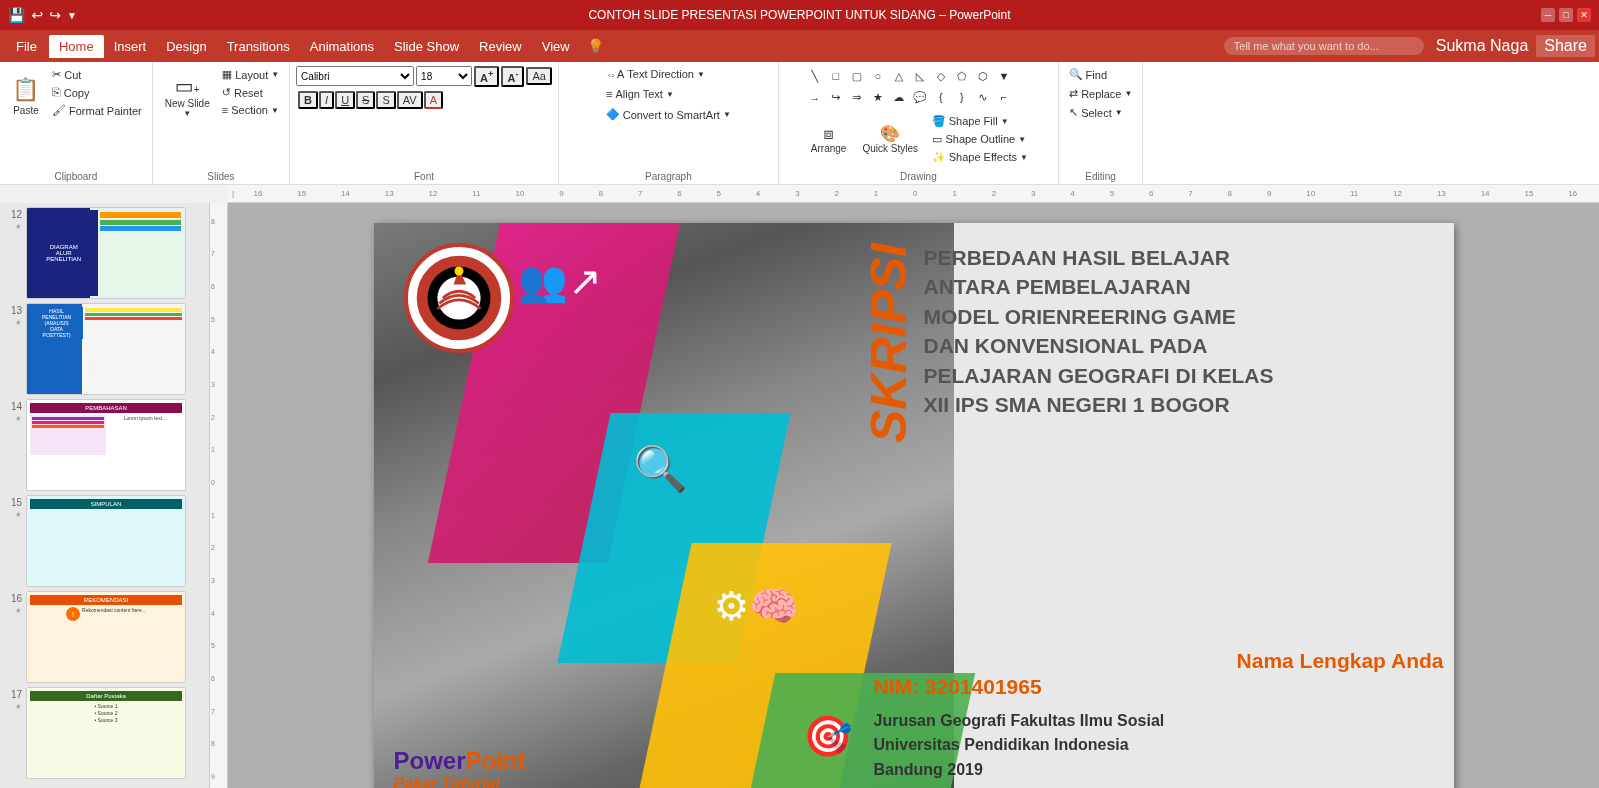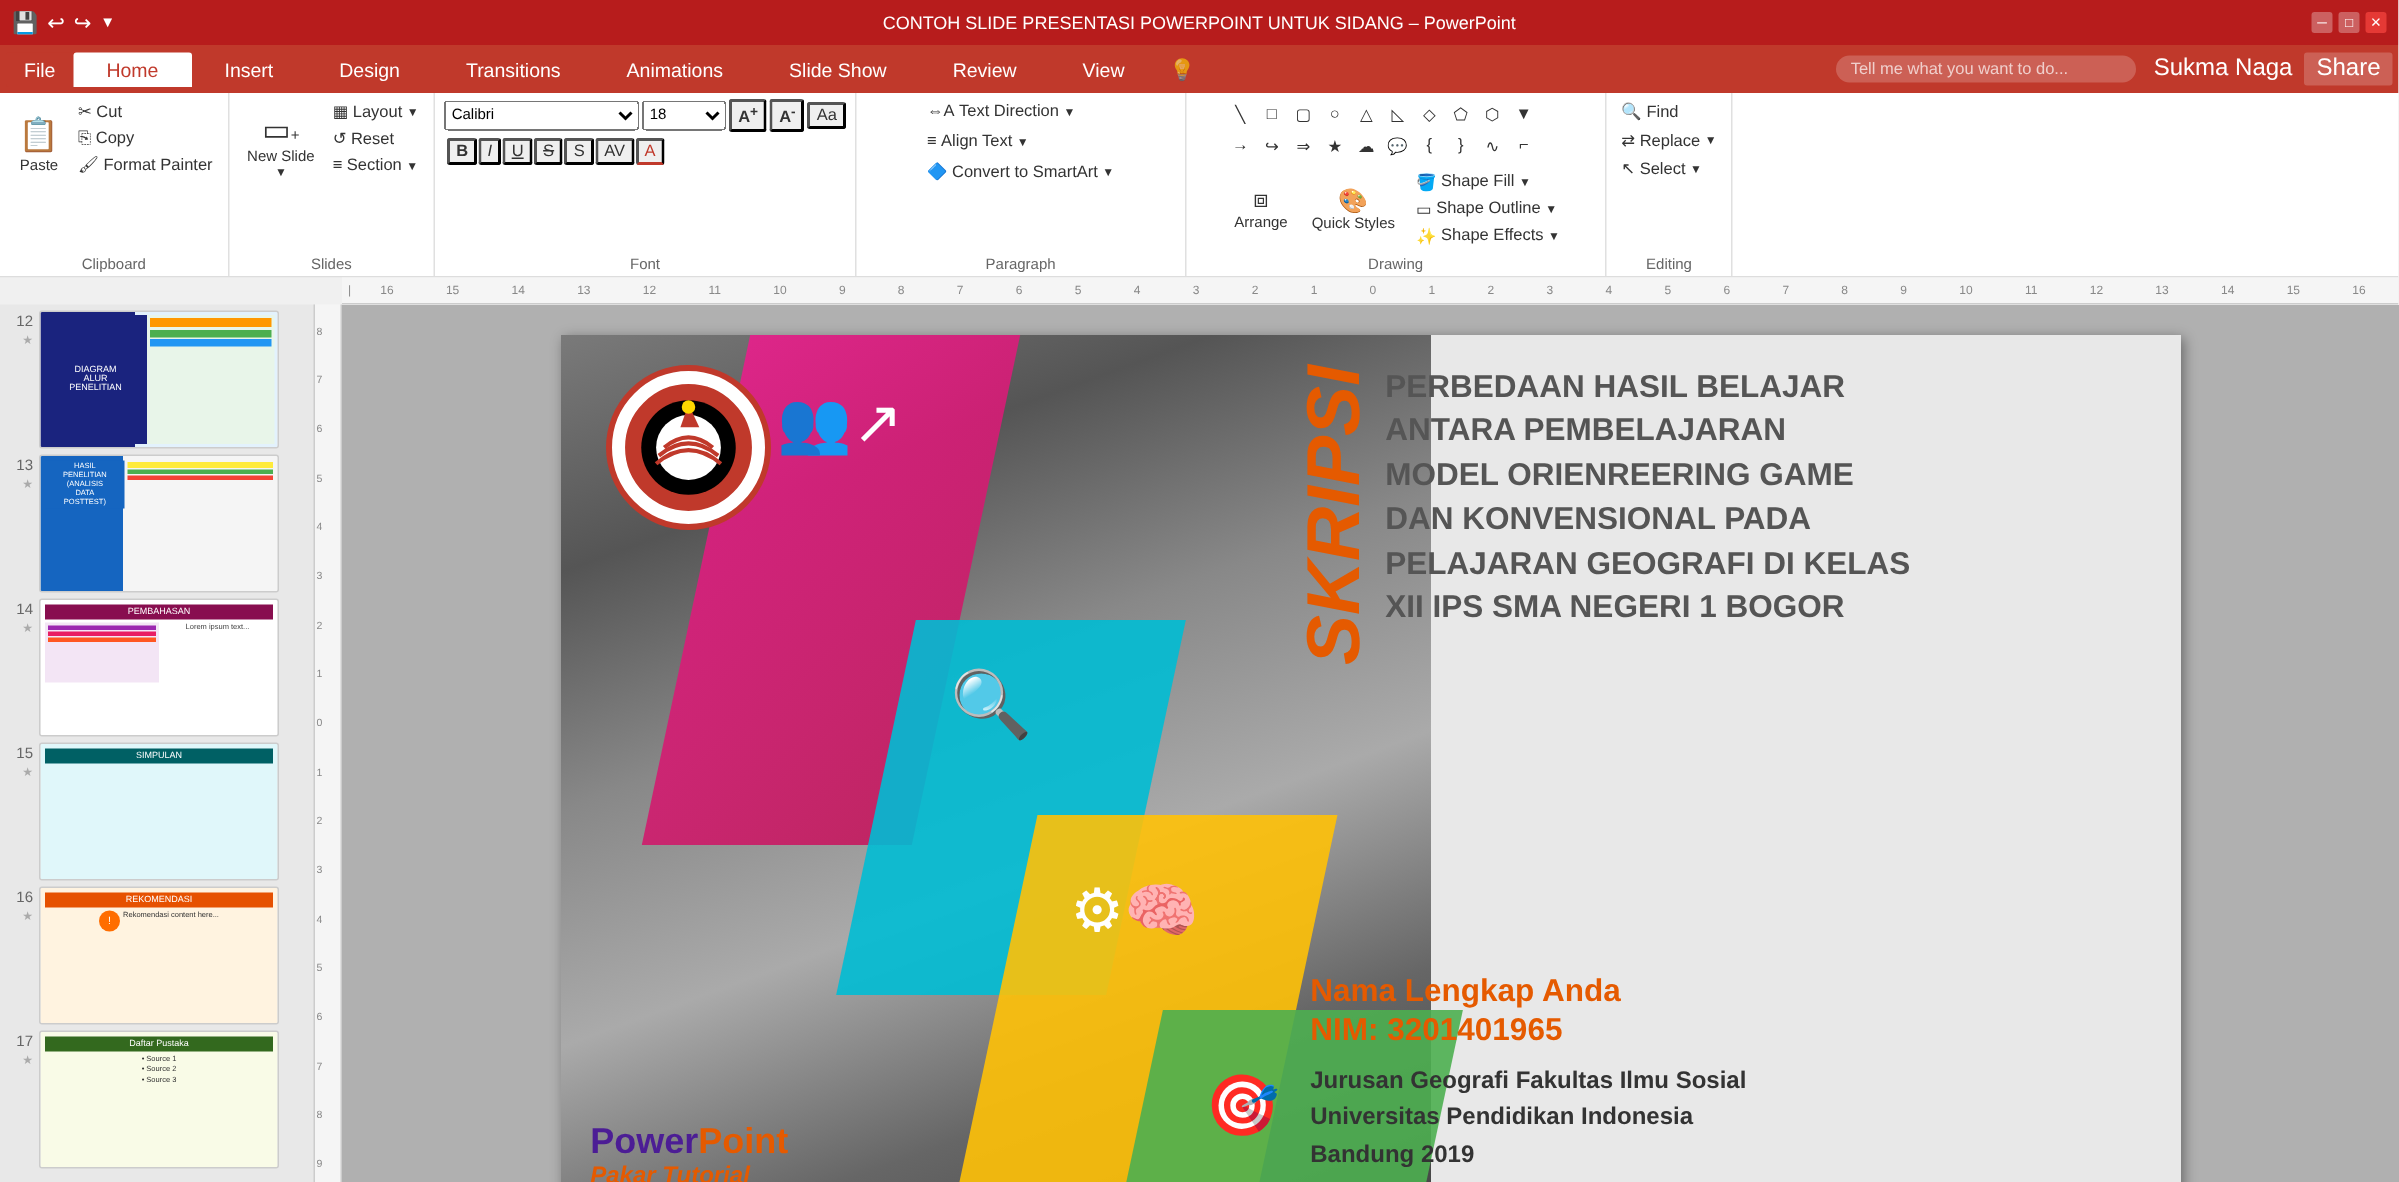--- a/index.html
+++ b/index.html
@@ -43,21 +43,21 @@
     
     #menu-bar {
       background: #c0392b;
       height: 32px;
       display: flex;
       align-items: center;
       padding: 0 4px;
     }
     .menu-item {
       color: white;
-      padding: 4px 22px;
+      padding: 4px 10px;
       font-size: 13px;
       cursor: pointer;
       border-radius: 2px;
     }
     .menu-item.active { background: white; color: #c0392b; border-radius: 2px 2px 0 0; }
     .menu-search {
       margin-left: auto;
       background: rgba(255,255,255,0.2);
       border: none;
       color: white;
@@ -363,21 +363,21 @@
           <span style="font-size:8px;">▼</span>
         </div>
       </div>
     </div>
     <div class="ribbon-group-label">Slides</div>
   </div>
 
   <div class="ribbon-group" style="min-width:200px;">
     <div class="ribbon-group-content" style="flex-direction:column; width:100%;">
       <div style="display:flex; gap:2px; align-items:center; margin-bottom:2px;">
-        <select style="font-size:10px; width:130px; height:20px;">
+        <select style="font-size:10px; width:118px; height:20px;">
           <option>Calibri</option>
         </select>
         <select style="font-size:10px; width:56px; height:20px;">
           <option>18</option>
         </select>
         <button class="fmt-btn" style="font-weight:bold;">A<sup>+</sup></button>
         <button class="fmt-btn" style="font-weight:bold;">A<sup>-</sup></button>
         <button class="fmt-btn">Aa</button>
       </div>
       <div class="format-bar">
@@ -723,21 +723,21 @@
             <div>ANTARA PEMBELAJARAN</div>
             <div>MODEL ORIENREERING GAME</div>
             <div>DAN KONVENSIONAL PADA</div>
             <div>PELAJARAN GEOGRAFI DI KELAS</div>
             <div>XII IPS SMA  NEGERI 1 BOGOR</div>
           </div>
         </div>
       </div>
 
       <div style="position:absolute; right:10px; bottom:20px; width:570px; z-index:6;">
-        <div style="color:#e55a00; font-size:21px; font-weight:700; margin-bottom:2px;">Nama Lengkap Anda</div>
+        <div style="color:#e55a00; font-size:21px; font-weight:700; margin-bottom:2px;text-align:right;">Nama Lengkap Anda</div>
         <div style="color:#e55a00; font-size:21px; font-weight:700; margin-bottom:10px;">NIM: 3201401965</div>
         <div style="color:#333; font-size:16px; font-weight:700; line-height:1.55;">
           <div>Jurusan Geografi  Fakultas Ilmu Sosial</div>
           <div>Universitas Pendidikan Indonesia</div>
           <div>Bandung 2019</div>
         </div>
       </div>
 
       <div style="position:absolute; left:20px; bottom:10px; z-index:6;">
         <div style="font-size:24px; font-weight:900; font-family:Arial, sans-serif;">

